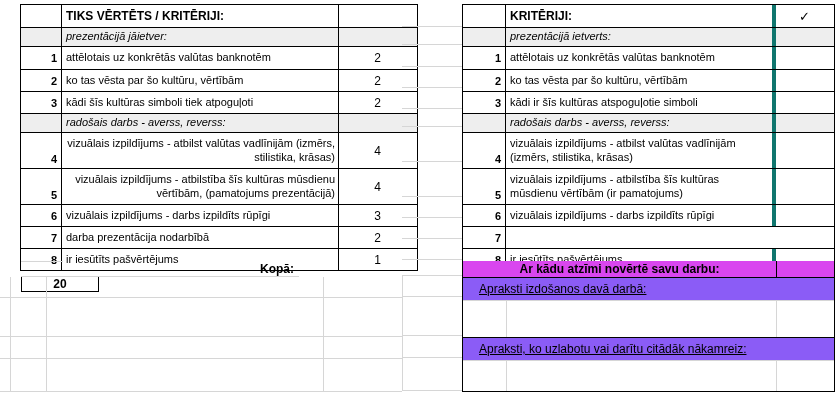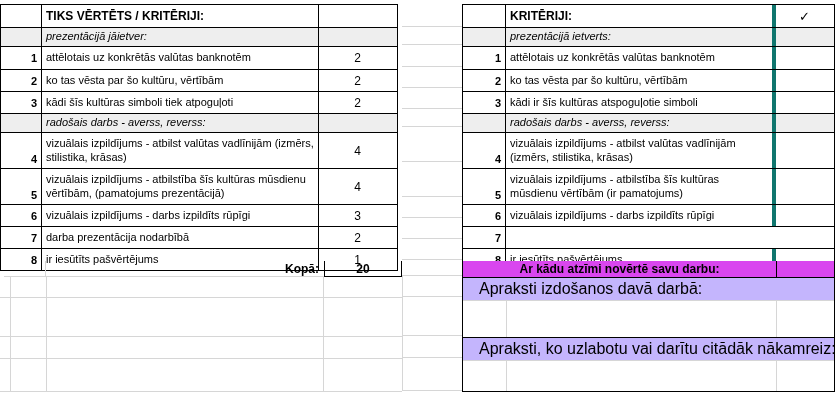--- a/index.html
+++ b/index.html
@@ -1,61 +1,61 @@
 <!DOCTYPE html>
 <html><head>
 <meta charset="utf-8">
 <style>
   html,body{margin:0;padding:0;background:#fff;}
   .canvas{position:relative;width:840px;height:401px;background:#ffffff;overflow:hidden;
           font-family:"Liberation Sans","DejaVu Sans",sans-serif;font-size:11px;color:#000;}
 
   
   .tbl{position:absolute;top:4px;border:1px solid #000;background:#fff;}
-  .tbl-left{left:0;width:396px;}
+  .tbl-left{left:20px;width:396px;text-align:right;}
   .tbl-right{left:462px;width:371px;}
 
   .r{display:flex;border-bottom:1px solid #000;}
   .r:last-child{border-bottom:none;}
   .h22{height:22px}.h18{height:18px}.h21{height:21px}.h35{height:35px}
 
   .c{display:flex;align-items:center;box-sizing:border-box;overflow:hidden;}
   .num{justify-content:flex-end;padding-right:4px;font-weight:bold;border-right:1px solid #000;}
   .txt{padding-left:4px;padding-right:3px;line-height:1.25;}
   .tbl-left  .num{width:41px}.tbl-left  .txt{width:277px;border-right:1px solid #000;}.tbl-left  .pts{width:77px;justify-content:center;font-size:12px;}
   .tbl-right .num{width:43px}.tbl-right .txt{width:270px;border-right:4px solid #0f766e;}.tbl-right .chk{width:57px;justify-content:center;}
 
   .hdr{font-weight:bold;}
   .hdr .txt{font-size:12px;}
   .hdr .pts{font-size:12px;font-weight:bold;}
   .sec{background:#eeeeee;font-style:italic;}
   .tall .num{align-items:flex-end;padding-bottom:3px;}
   .checkmark{font-size:13px;font-weight:bold;}
 
   
-  .total-row{position:absolute;left:4px;top:261px;width:398px;height:16px;display:flex;}
+  .total-row{position:absolute;left:21px;top:261px;width:398px;height:16px;display:flex;flex-direction:column;}
   .total-num{width:42px;box-sizing:border-box;border-right:1px solid #d6d6d6;border-bottom:1px solid #d6d6d6;}
   .total-label{width:278px;box-sizing:border-box;border-bottom:1px solid #d6d6d6;display:flex;align-items:center;
                justify-content:flex-end;padding-right:5px;font-weight:bold;font-size:12px;}
   .total-value{width:78px;box-sizing:border-box;border:1px solid #000;border-top:none;display:flex;
                align-items:center;justify-content:center;font-weight:bold;font-size:12px;}
 
   
   .grade-row{position:absolute;left:462px;top:261px;width:373px;height:17px;box-sizing:border-box;
              border:1px solid #000;border-top:none;display:flex;background:#d946ef;}
   .grade-merged{width:314px;box-sizing:border-box;border-right:1px solid #000;display:flex;align-items:center;
                 justify-content:center;font-weight:bold;font-size:12px;}
   .grade-chk{flex:1;}
 
   
   .sect{position:absolute;left:462px;width:373px;box-sizing:border-box;border:1px solid #000;border-top:none;background:#fff;}
   .sect1{top:278px;height:60px;}
   .sect2{top:338px;height:54px;}
-  .slabel{height:22px;line-height:22px;padding-left:16px;border-bottom:1px solid #d6d6d6;font-size:16px;
-          position:relative;z-index:1;background:#c4b5fd;white-space:nowrap;}
+  .slabel{height:22px;line-height:22px;padding-left:16px;border-bottom:1px solid #d6d6d6;font-size:12px;
+          position:relative;z-index:1;background:#8b5cf6;white-space:nowrap;text-decoration:underline;}
   .sbody{position:relative;height:calc(100% - 23px);}
   .vline{position:absolute;top:0;bottom:0;width:1px;background:#d6d6d6;}
   .vl-a{left:43px}.vl-b{left:313px}
 
   
   .gapcol{position:absolute;left:402px;top:4px;width:60px;}
   .g{box-sizing:border-box;border-bottom:1px solid #d6d6d6;}
   .gl{border-left:1px solid #d6d6d6;}
 
   

